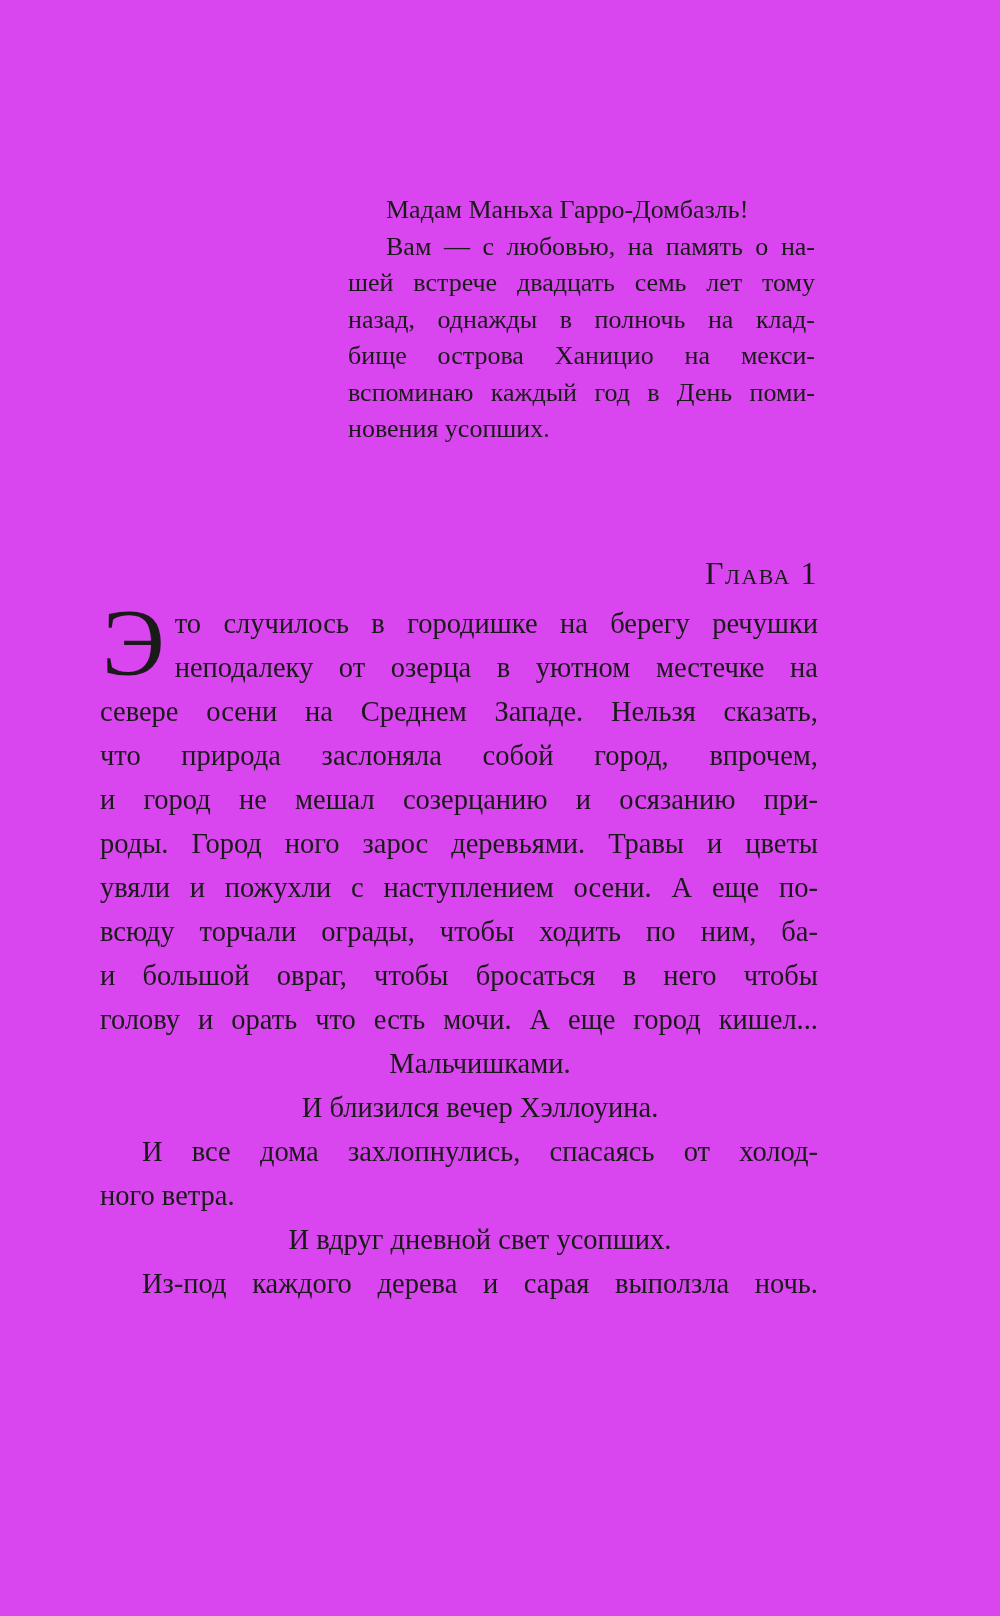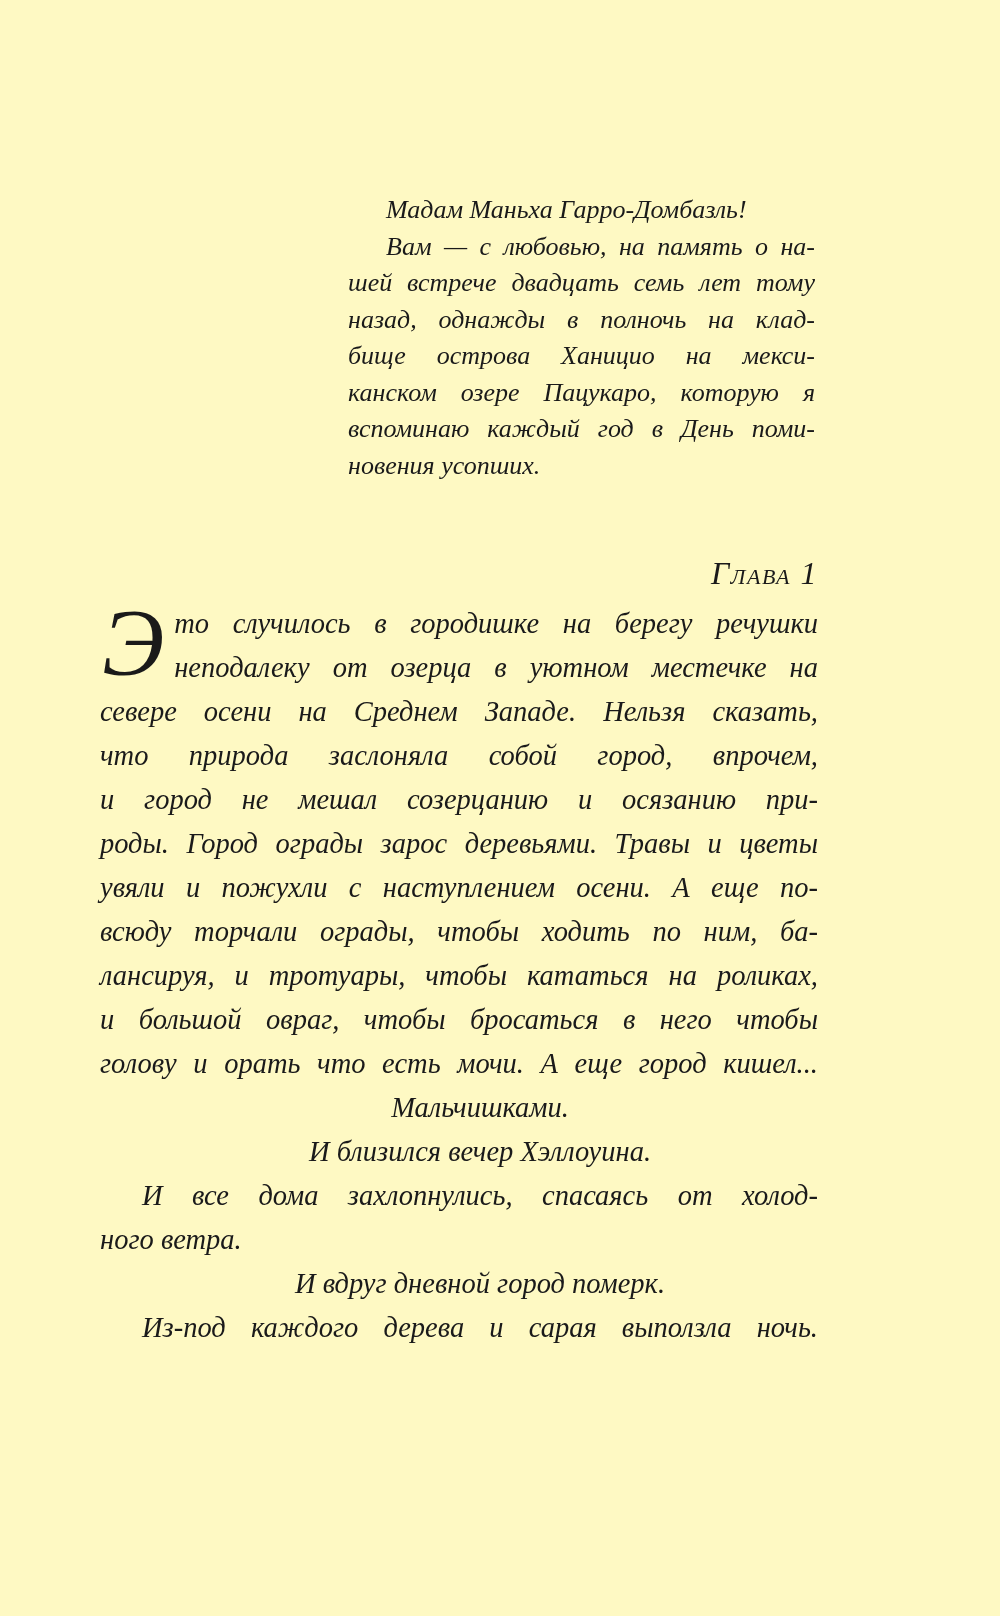--- a/index.html
+++ b/index.html
@@ -7,22 +7,21 @@
     width: 1000px;
     height: 1616px;
     background: #fcfcfc;
     font-family: "Liberation Serif", serif;
     color: #1a1a1a;
     overflow: hidden;
   }
   .page {
     position: absolute;
     inset: 0;
-    background: #fef9c3;
-    font-style: italic;
+    background: #d946ef;
   }
   
   .line {
     white-space: nowrap;
     text-align: left;
   }
   .line.just {
     text-align: justify;
     text-align-last: justify;
   }
@@ -69,43 +68,41 @@
 <body>
 
 <div class="page">
 
   <div class="dedication">
       <div class="line indent">Мадам Маньха Гарро-Домбазль!</div>
       <div class="line indent just">Вам — с любовью, на память о на-</div>
       <div class="line just">шей встрече двадцать семь лет тому</div>
       <div class="line just">назад, однажды в полночь на клад-</div>
       <div class="line just">бище острова Ханицио на мекси-</div>
-      <div class="line just">канском озере Пацукаро, которую я</div>
       <div class="line just">вспоминаю каждый год в День поми-</div>
       <div class="line">новения усопших.</div>
     </div>
 
   <div class="chapter-heading">
     <span>Глава 1</span>
   </div>
 
   <div class="body-text">
     <span class="dropcap">Э</span>
   <div class="line just">то случилось в городишке на берегу речушки</div>
       <div class="line just">неподалеку от озерца в уютном местечке на</div>
       <div class="line just">севере осени на Среднем Западе. Нельзя сказать,</div>
       <div class="line just">что природа заслоняла собой город, впрочем,</div>
       <div class="line just">и город не мешал созерцанию и осязанию при-</div>
-      <div class="line just">роды. Город ограды зарос деревьями. Травы и цветы</div>
+      <div class="line just">роды. Город ного зарос деревьями. Травы и цветы</div>
       <div class="line just">увяли и пожухли с наступлением осени. А еще по-</div>
       <div class="line just">всюду торчали ограды, чтобы ходить по ним, ба-</div>
-      <div class="line just">лансируя, и тротуары, чтобы кататься на роликах,</div>
       <div class="line just">и большой овраг, чтобы бросаться в него чтобы</div>
       <div class="line just">голову и орать что есть мочи. А еще город кишел...</div>
       <div class="line indent">Мальчишками.</div>
       <div class="line indent">И близился вечер Хэллоуина.</div>
       <div class="line indent just">И все дома захлопнулись, спасаясь от холод-</div>
       <div class="line">ного ветра.</div>
-      <div class="line indent">И вдруг дневной город померк.</div>
+      <div class="line indent">И вдруг дневной свет усопших.</div>
       <div class="line indent just">Из-под каждого дерева и сарая выползла ночь.</div>
     </div>
 
 </div>
 
 </body></html>

